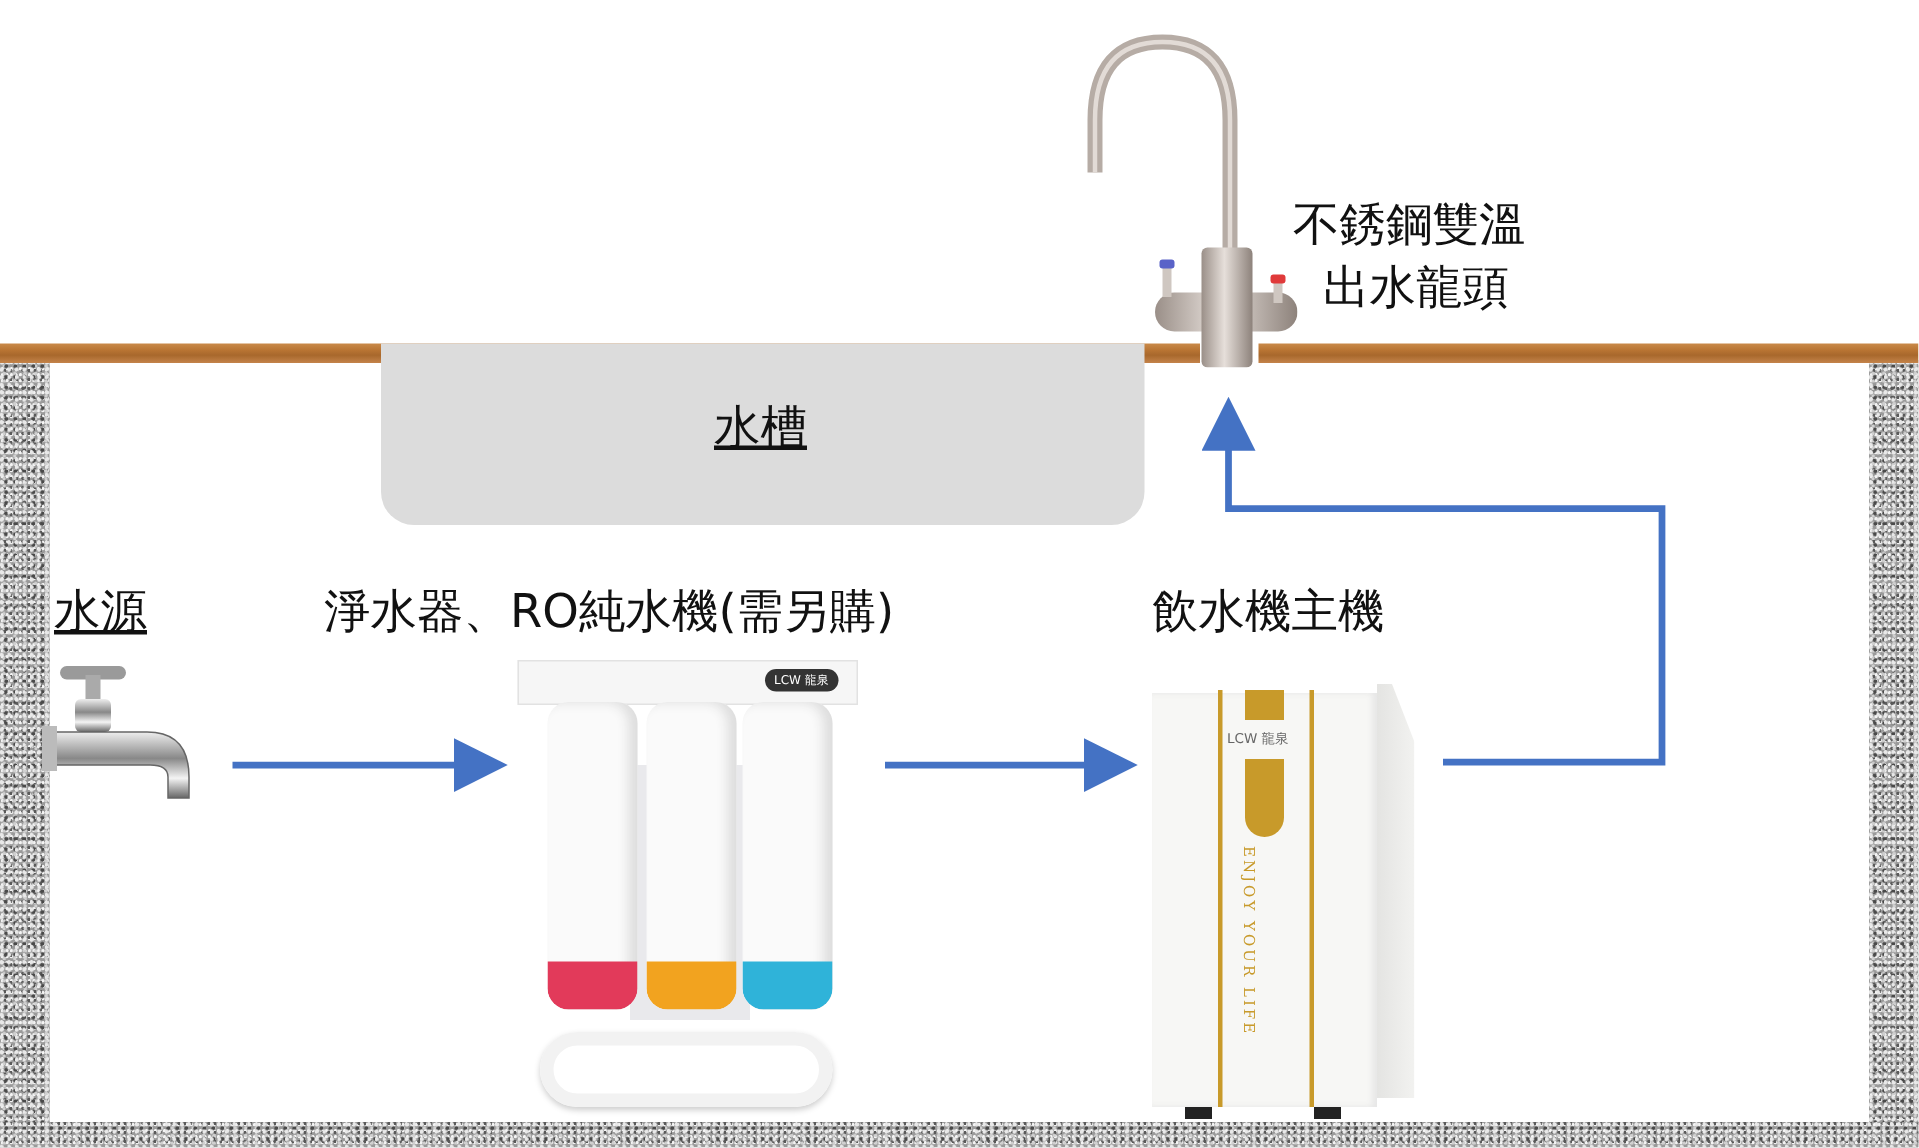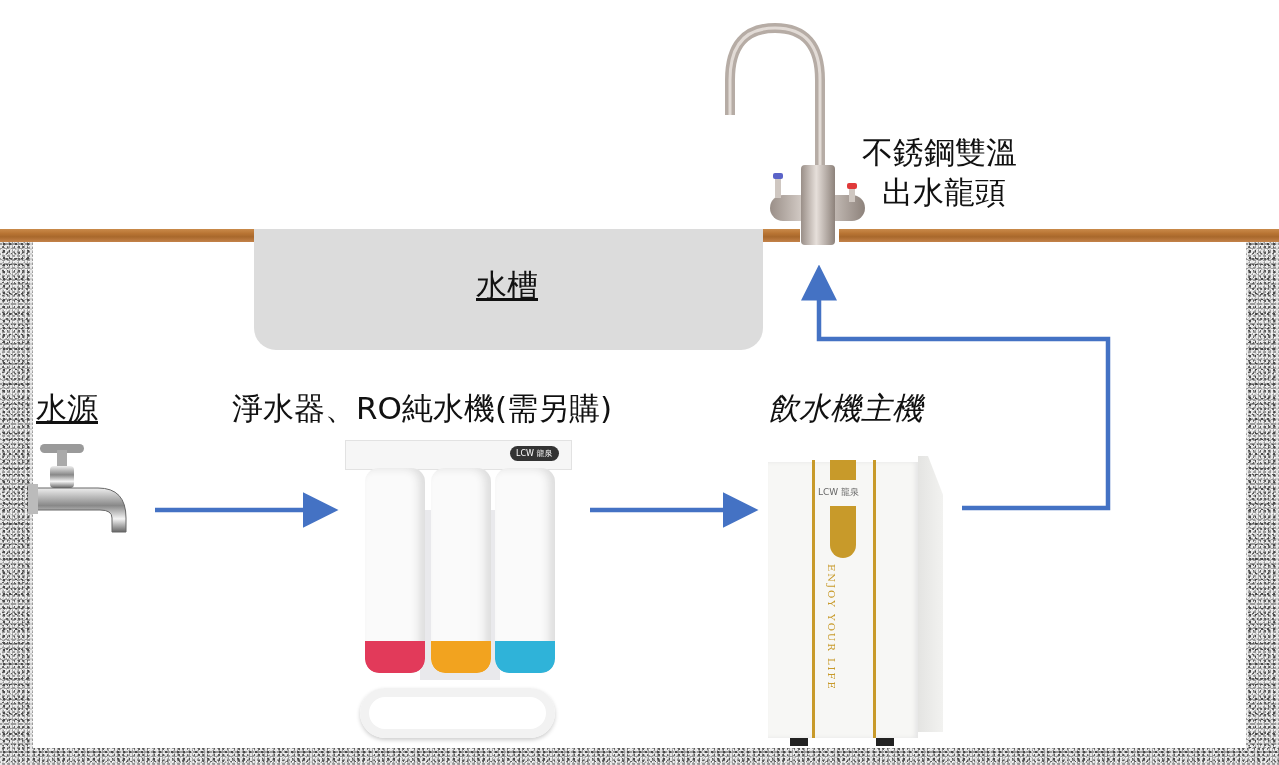--- a/index.html
+++ b/index.html
@@ -42,58 +42,58 @@
   </defs>
   <path d="M15 95 L15 60 Q15 8 60 8 Q105 8 105 60 L105 180" stroke="#b6aca5" stroke-width="10" fill="none"></path>
   <path d="M15 95 L15 60 Q15 8 60 8 Q105 8 105 60 L105 180" stroke="#e2dbd6" stroke-width="3" fill="none"></path>
   <rect x="55" y="175" width="95" height="26" rx="13" fill="url(#steel)"></rect>
   <rect x="86" y="145" width="34" height="80" rx="4" fill="url(#steel)"></rect>
   <rect x="60" y="158" width="6" height="20" fill="#cfc7c1"></rect>
   <rect x="58" y="153" width="10" height="6" rx="2" fill="#5a63c8"></rect>
   <rect x="134" y="168" width="6" height="14" fill="#cfc7c1"></rect>
   <rect x="132" y="163" width="10" height="6" rx="2" fill="#e03a3a"></rect>
 </svg>
-<div class="abs label" style="left:862px;top:137px;">不銹鋼雙溫</div>
+<div class="abs label" style="left:862px;top:137px;font-family:Liberation Mono, monospace;">不銹鋼雙溫</div>
 <div class="abs label" style="left:882px;top:177px;">出水龍頭</div>
 
 <div class="abs label" style="left:36px;top:393px;text-decoration:underline;">水源</div>
 <svg class="abs" style="left:28px;top:440px;" width="105" height="95" viewBox="0 0 105 95">
   <defs>
     <linearGradient id="chrome" x1="0" x2="0" y1="0" y2="1">
       <stop offset="0" stop-color="#eee"></stop>
         <stop offset="0.4" stop-color="#888"></stop>
         <stop offset="0.7" stop-color="#f4f4f4"></stop>
         <stop offset="1" stop-color="#666"></stop>
     </linearGradient>
   </defs>
   <rect x="12" y="4" width="44" height="9" rx="4.5" fill="#9a9a9a"></rect>
   <rect x="29" y="10" width="10" height="18" fill="#aaa"></rect>
   <rect x="22" y="26" width="24" height="22" rx="4" fill="url(#chrome)"></rect>
   <path d="M5 48 L70 48 Q98 48 98 78 L98 92 L84 92 L84 78 Q84 70 72 70 L5 70 Z" fill="url(#chrome)" stroke="#666" stroke-width="1"></path>
   <rect x="0" y="44" width="10" height="30" fill="#bbb"></rect>
 </svg>
 
-<div class="abs label" style="left:232px;top:393px;">淨水器、RO純水機(需另購)</div>
+<div class="abs label" style="left:216px;top:393px;">淨水器、RO純水機(需另購)</div>
 <div class="abs" style="left:345px;top:440px;width:225px;height:305px;">
   <div class="abs" style="left:0;top:0;width:225px;height:28px;background:#f6f6f6;border:1px solid #e2e2e2;"></div>
   <div class="abs" style="left:165px;top:6px;font-size:8px;color:#fff;background:#333;border-radius:8px;padding:2px 6px;">LCW 龍泉</div>
   <div class="abs" style="left:75px;top:70px;width:80px;height:170px;background:#e9e9ec;"></div>
   <div class="abs" style="left:20px;top:28px;width:60px;height:205px;background:#fafafa;border-radius:14px;box-shadow:inset -6px 0 8px #ddd;overflow:hidden;">
     <div class="abs" style="left:0;bottom:0;width:60px;height:32px;background:#e23a5a;border-radius:0 0 14px 14px;"></div>
   </div>
   <div class="abs" style="left:86px;top:28px;width:60px;height:205px;background:#fafafa;border-radius:14px;box-shadow:inset -6px 0 8px #ddd;overflow:hidden;">
     <div class="abs" style="left:0;bottom:0;width:60px;height:32px;background:#f2a31f;border-radius:0 0 14px 14px;"></div>
   </div>
   <div class="abs" style="left:150px;top:28px;width:60px;height:205px;background:#fafafa;border-radius:14px;box-shadow:inset -6px 0 8px #ddd;overflow:hidden;">
     <div class="abs" style="left:0;bottom:0;width:60px;height:32px;background:#2fb3d9;border-radius:0 0 14px 14px;"></div>
   </div>
   <div class="abs" style="left:15px;top:248px;width:195px;height:50px;border:9px solid #f2f2f2;border-radius:30px;box-sizing:border-box;box-shadow:0 2px 4px #ccc;"></div>
 </div>
 
-<div class="abs label" style="left:768px;top:393px;font-style:italic;">飲水機主機</div>
+<div class="abs label" style="left:768px;top:393px;">飲水機主機</div>
 <div class="abs" style="left:768px;top:456px;width:175px;height:290px;">
   <div class="abs" style="left:0;top:6px;width:150px;height:276px;background:#f7f7f5;box-shadow:inset -3px 0 4px #e6e6e6;"></div>
   <div class="abs" style="left:150px;top:0;width:25px;height:276px;background:linear-gradient(90deg,#e4e4e2,#f2f2f0);clip-path:polygon(0 0,40% 0,100% 14%,100% 100%,0 100%);"></div>
   <div class="abs" style="left:44px;top:4px;width:3px;height:278px;background:#c89a2a;"></div>
   <div class="abs" style="left:105px;top:4px;width:3px;height:278px;background:#c89a2a;"></div>
   <div class="abs" style="left:62px;top:4px;width:26px;height:20px;background:#c89a2a;"></div>
   <div class="abs" style="left:62px;top:50px;width:26px;height:52px;background:#c89a2a;border-radius:0 0 13px 13px;"></div>
   <div class="abs" style="left:50px;top:30px;font-size:9px;color:#666;white-space:nowrap;">LCW 龍泉</div>
   <div class="abs" style="left:58px;top:108px;font-family:'DejaVu Serif',serif;font-size:10px;color:#c89a2a;writing-mode:vertical-rl;letter-spacing:2px;">ENJOY YOUR LIFE</div>
   <div class="abs" style="left:22px;top:282px;width:18px;height:8px;background:#222;"></div>

